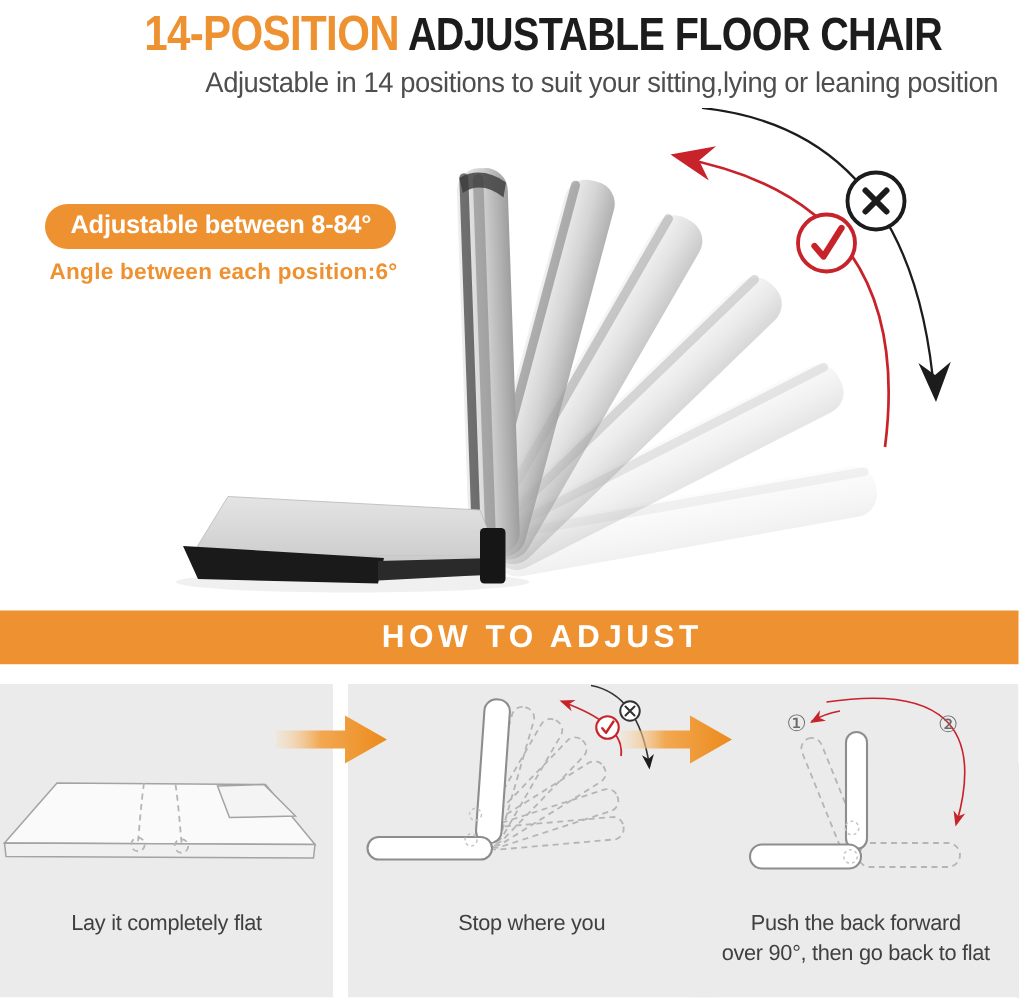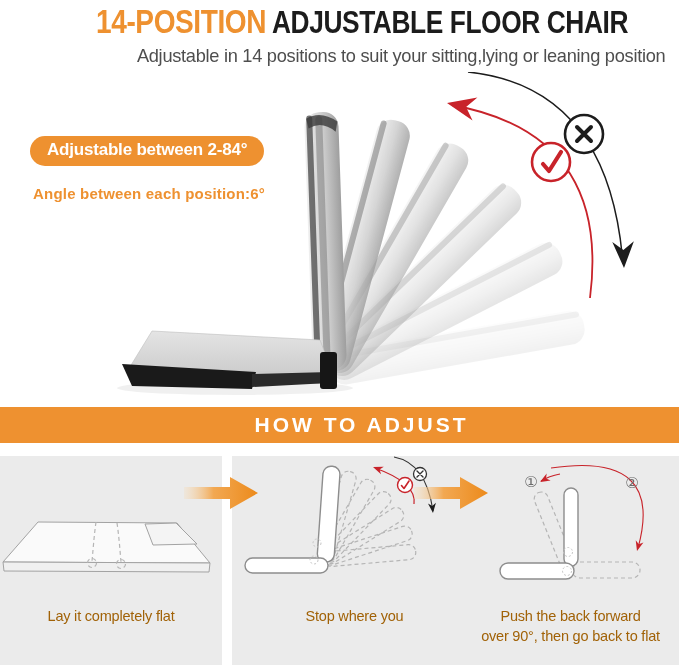--- a/index.html
+++ b/index.html
@@ -13,35 +13,35 @@
   .title .hl{color:#EE9130;font-size:33px;}
   .subtitle{white-space:nowrap;font-size:19px;color:#4e4e4e;letter-spacing:-0.3px;margin-top:4px;
             transform:scaleX(0.96);transform-origin:50% 0;}
 
   
   .hero{position:absolute;top:72px;left:0;width:679px;height:333px;}
   .hero svg{position:absolute;top:0;left:0;}
   .badge{position:absolute;left:30px;top:64px;background:#EE9130;color:#fff;font-weight:bold;
          font-size:17px;padding:4px 17px 6px;border-radius:17px;letter-spacing:-0.2px;}
   .angle-note{position:absolute;left:33px;top:101px;color:#EE9130;font-size:15px;font-weight:bold;
-              letter-spacing:0.2px;margin-top:12px;}
+              letter-spacing:0.2px;}
 
   
   .banner{position:absolute;top:407px;left:0;width:679px;height:36px;background:#EE9130;
           display:flex;align-items:center;justify-content:center;color:#fff;font-weight:bold;
           font-size:21px;letter-spacing:3px;padding-left:22px;}
 
   
   .steps{position:absolute;top:443px;left:0;width:679px;height:222px;background:#fff;}
   .panel{position:absolute;top:13px;height:209px;background:#EBEBEB;}
   .panel.p1{left:0;width:222px;}
   .panel.p2{left:232px;width:245px;}
   .panel.p3{left:462px;width:217px;}
   .panel svg{position:absolute;top:0;left:0;}
-  .caption{position:absolute;top:150px;left:0;right:0;text-align:center;color:#a16207;
+  .caption{position:absolute;top:150px;left:0;right:0;text-align:center;color:#404040;
            font-size:14.5px;line-height:20px;letter-spacing:-0.2px;}
   .step-arrow{position:absolute;top:31px;width:76px;height:38px;}
   .step-arrow.a1{left:184px;}
   .step-arrow.a2{left:414px;}
 
   .st-line{stroke:#8d8d8d;stroke-width:1.4;fill:#ffffff;}
   .st-ghost{stroke:#b5b5b5;stroke-width:1.2;fill:none;stroke-dasharray:4 3;}
   .st-thin{stroke:#a3a3a3;stroke-width:1;}
 </style>
 </head>
@@ -125,21 +125,21 @@
         <circle cx="551" cy="90" r="19" fill="#ffffff" stroke="#C8232A" stroke-width="2.6"></circle>
         <path d="M543,92 L549,99 L561,80" fill="none" stroke="#C8232A" stroke-width="4.2" stroke-linecap="round" stroke-linejoin="round"></path>
       </g>
 
       <g>
         <circle cx="584" cy="62" r="19" fill="#ffffff" stroke="#1c1c1c" stroke-width="2.6"></circle>
         <path d="M577,55 L591,69 M591,55 L577,69" fill="none" stroke="#1c1c1c" stroke-width="4" stroke-linecap="round"></path>
       </g>
     </svg>
 
-    <div class="badge">Adjustable between 2-84°</div>
+    <div class="badge">Adjustable between 8-84°</div>
     <div class="angle-note">Angle between each position:6°</div>
   </div>
 
   <div class="banner">HOW TO ADJUST</div>
 
   <div class="steps">
 
     <div class="panel p1">
       <svg width="222" height="150" viewBox="0 0 222 150">
         <path class="st-thin" d="M3,106 L38,66 L177,67 L210,107 Z" fill="#fafafa"></path>

